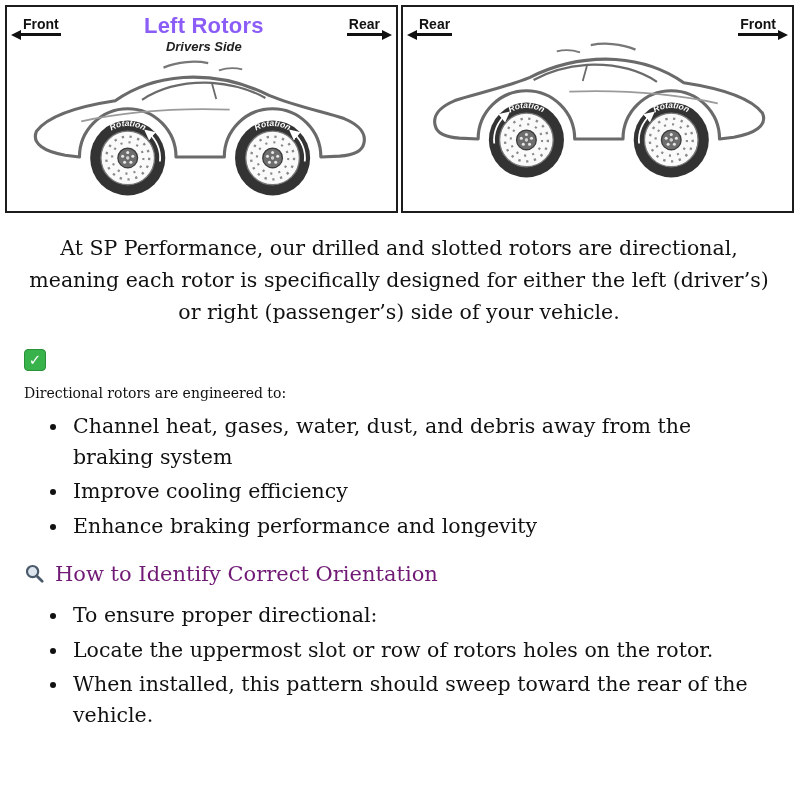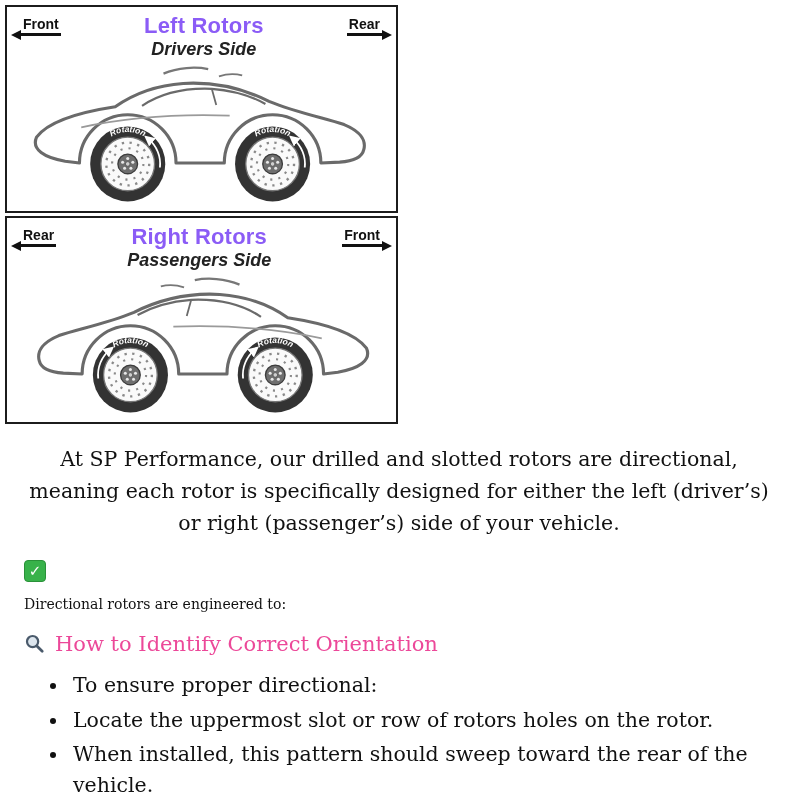--- a/index.html
+++ b/index.html
@@ -10,21 +10,20 @@
     overflow: hidden;
     font-family: "DejaVu Serif", serif;
     color: #111;
   }
 
   
   .diagram-row {
     display: flex;
     gap: 3px;
     margin: 5px 5px 0 5px;
-    flex-direction: column;
   }
   .panel {
     width: 393px;
     height: 208px;
     border: 2px solid #1c1c1c;
     background: #fff;
     overflow: hidden;
   }
   .panel-header {
     display: flex;
@@ -47,21 +46,21 @@
     position: absolute;
     width: 0; height: 0;
     border-top: 5px solid transparent;
     border-bottom: 5px solid transparent;
     bottom: -6.5px;
   }
   .tri-left  { left: -10px;  border-right: 10px solid #111; }
   .tri-right { right: -10px; border-left: 10px solid #111; }
   .panel-title-block { text-align: center; margin-top: 1px; }
   .panel-title { font-weight: bold; font-size: 22px; letter-spacing: 0.2px; color: #8b5cf6; }
-  .panel-subtitle { font-weight: bold; font-style: italic; font-size: 18px; color: #222; margin-top: 0; }
+  .panel-subtitle { font-weight: bold; font-style: italic; font-size: 13px; color: #222; margin-top: 0; }
   .car-svg { display: block; width: 100%; height: 152px; margin-top: 2px; }
   .rot-text {
     font-family: "Liberation Sans", sans-serif;
     font-size: 9.5px;
     font-weight: bold;
     font-style: italic;
     fill: #ffffff;
   }
 
   
@@ -73,21 +72,21 @@
     text-align: center;
   }
   .sec-heading {
     display: flex;
     align-items: center;
     gap: 10px;
     font-size: 21px;
     margin: 20px 0 14px 0;
   }
   .sec-heading.bold { font-weight: bold; }
-  .sec-heading.regular { font-weight: normal; color: #ec4899; text-align: center; }
+  .sec-heading.regular { font-weight: normal; color: #701a75; text-align: center; }
   .check-icon {
     display: inline-flex;
     align-items: center;
     justify-content: center;
     width: 22px; height: 22px;
     background: #38b24a;
     border: 1px solid #2a9139;
     border-radius: 4px;
     color: #fff;
     font-family: "DejaVu Sans", sans-serif;
@@ -173,24 +172,20 @@
       </g>
     </svg>
   </div>
 
   <div class="panel">
     <div class="panel-header">
       <span class="dir-label">
         <span class="tri tri-left"></span>
         <span>Rear</span>
       </span>
-      <div class="panel-title-block">
-        <div class="panel-title">Right Rotors</div>
-        <div class="panel-subtitle">Passengers Side</div>
-      </div>
       <span class="dir-label">
         <span>Front</span>
         <span class="tri tri-right"></span>
       </span>
     </div>
 
     <svg class="car-svg" viewBox="0 0 385 170" preserveAspectRatio="xMidYMid meet">
       <use href="#carBody" transform="scale(-1,1) translate(-385,0)"></use>
       <use href="#wheelGfx" transform="translate(113,114)"></use>
       <use href="#wheelGfx" transform="translate(275,114)"></use>
@@ -214,20 +209,25 @@
 <main class="content">
 
   <p class="intro">At SP Performance, our drilled and slotted rotors are directional, meaning each rotor is specifically designed for either the left (driver’s) or right (passenger’s) side of your vehicle.</p>
 
   <h2 class="sec-heading bold">
     <span class="check-icon">✓</span>
   </h2>
 
   <p class="lead">Directional rotors are engineered to:</p>
 
+  <ul class="bullets">
+    <li>Channel heat, gases, water, dust, and debris away from the braking system</li>
+    <li>Improve cooling efficiency</li>
+    <li>Enhance braking performance and longevity</li>
+  </ul>
 
   <h3 class="sec-heading regular">
     <span class="search-icon">
       <svg width="21" height="21" viewBox="0 0 21 21">
         <circle cx="8.6" cy="8.6" r="5.6" fill="#dde6ee" stroke="#4a5a6b" stroke-width="2.2"></circle>
         <line x1="12.9" y1="12.9" x2="18.2" y2="18.2" stroke="#4a5a6b" stroke-width="2.8" stroke-linecap="round"></line>
       </svg>
     </span>
     <span>How to Identify Correct Orientation</span>
   </h3>

